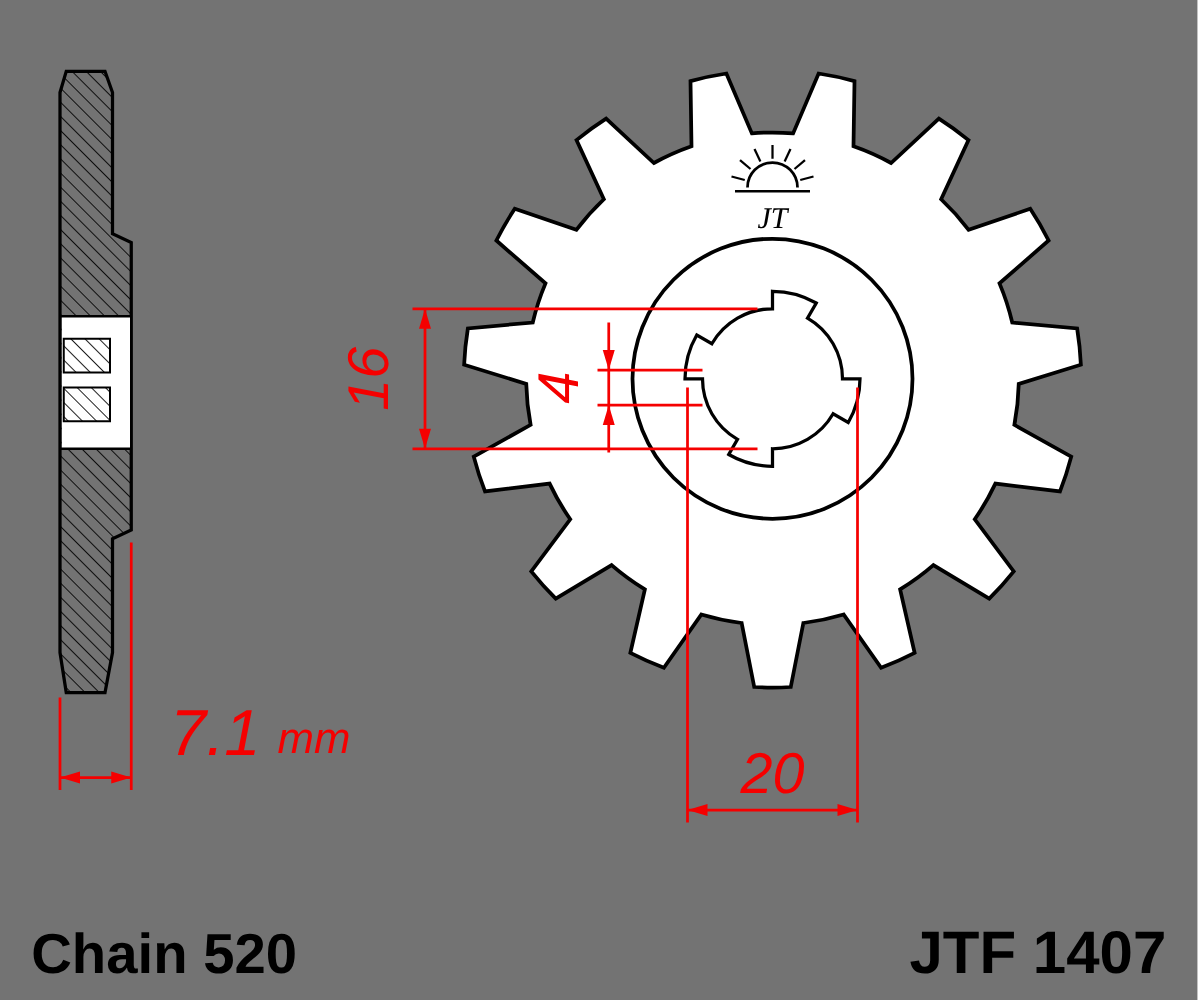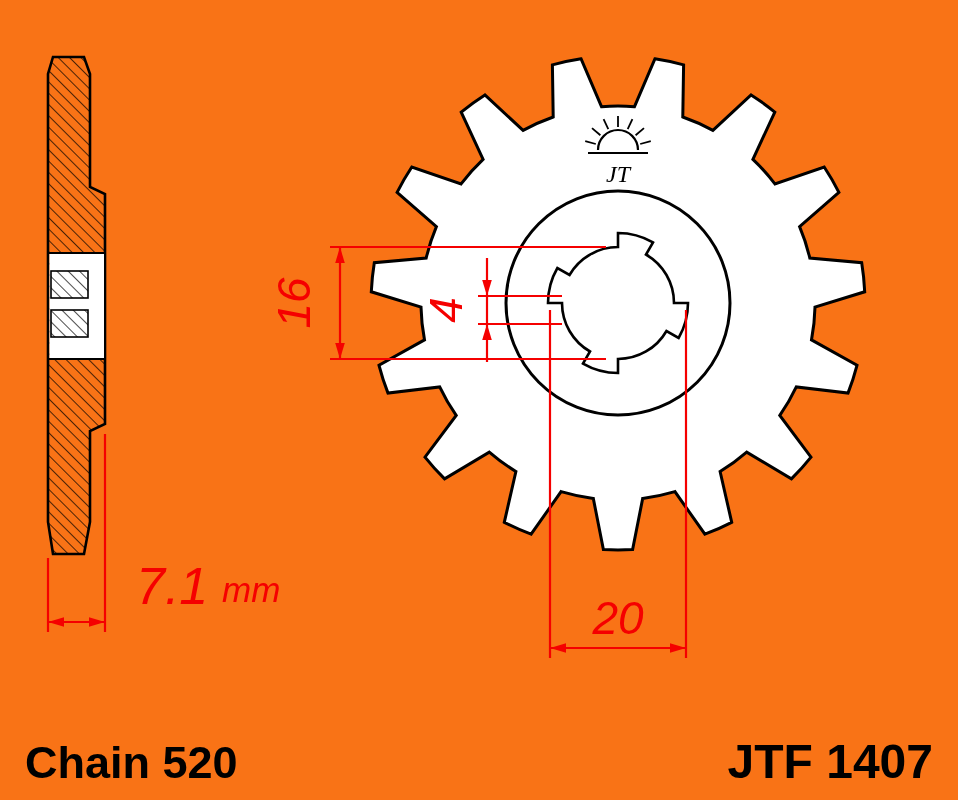--- a/index.html
+++ b/index.html
@@ -1,16 +1,16 @@
 <!DOCTYPE html>
 <html><head>
 <meta charset="utf-8">
 <style>
   html,body{margin:0;padding:0;background:#ffffff;}
-  .stage{position:relative;width:958px;height:800px;background:#f97316;overflow:hidden;
+  .stage{position:relative;width:958px;height:800px;background:#737373;overflow:hidden;
          font-family:"Liberation Sans", sans-serif;}
   svg{display:block;}
   .ink-line{stroke:#000000;fill:none;}
   .dim{stroke:#f50000;stroke-width:2.2;fill:none;}
   .dim-text{fill:#f50000;font-style:italic;font-family:"Liberation Sans",sans-serif;}
   .part-text{fill:#000000;font-weight:bold;font-family:"Liberation Sans",sans-serif;}
   .logo-stroke{stroke:#000000;fill:none;}
 </style>
 </head>
 <body>

